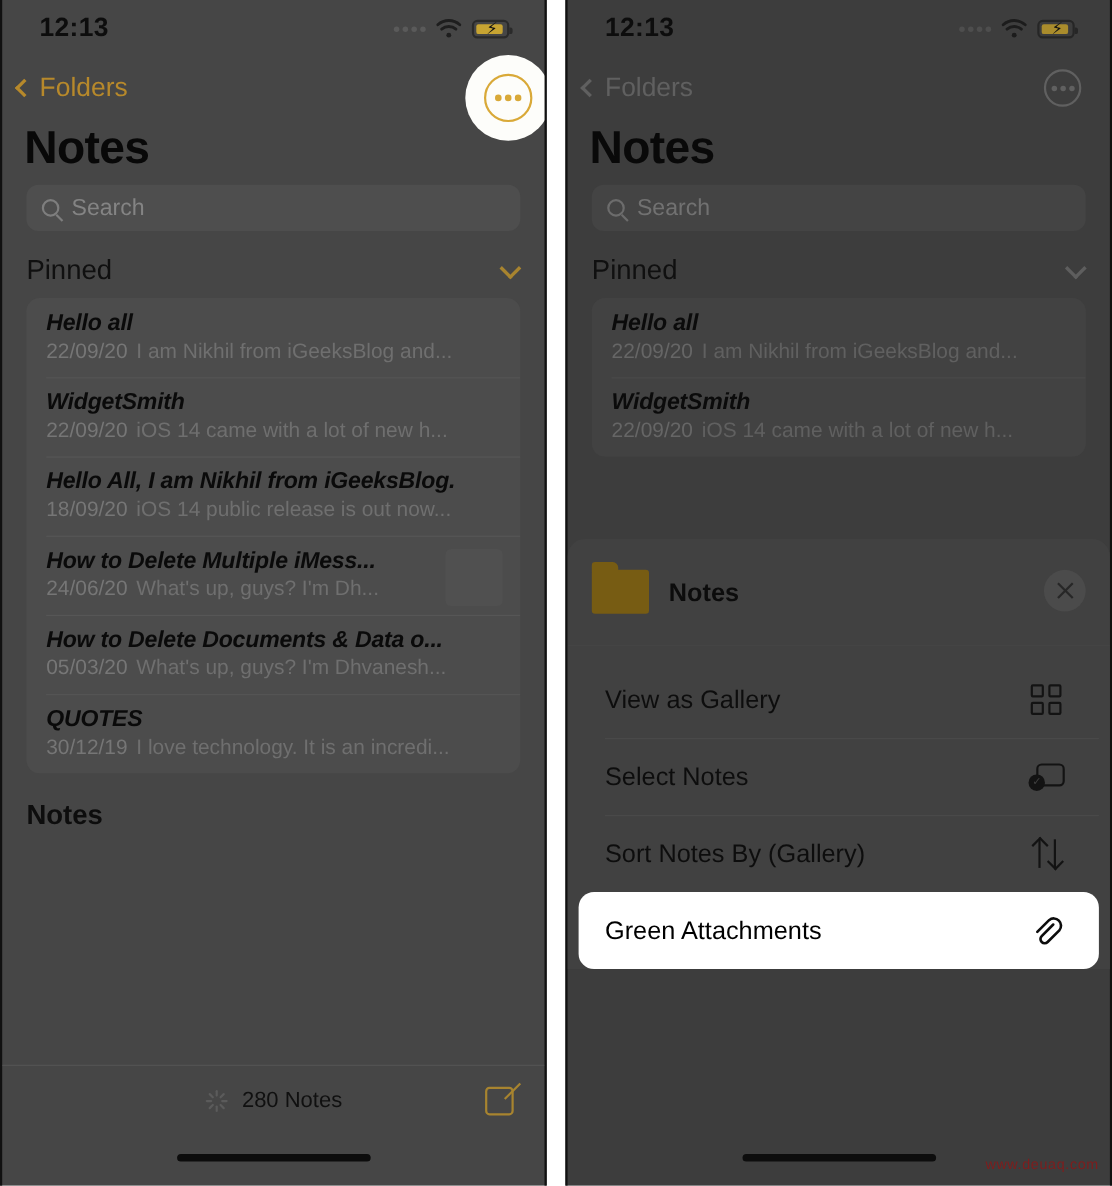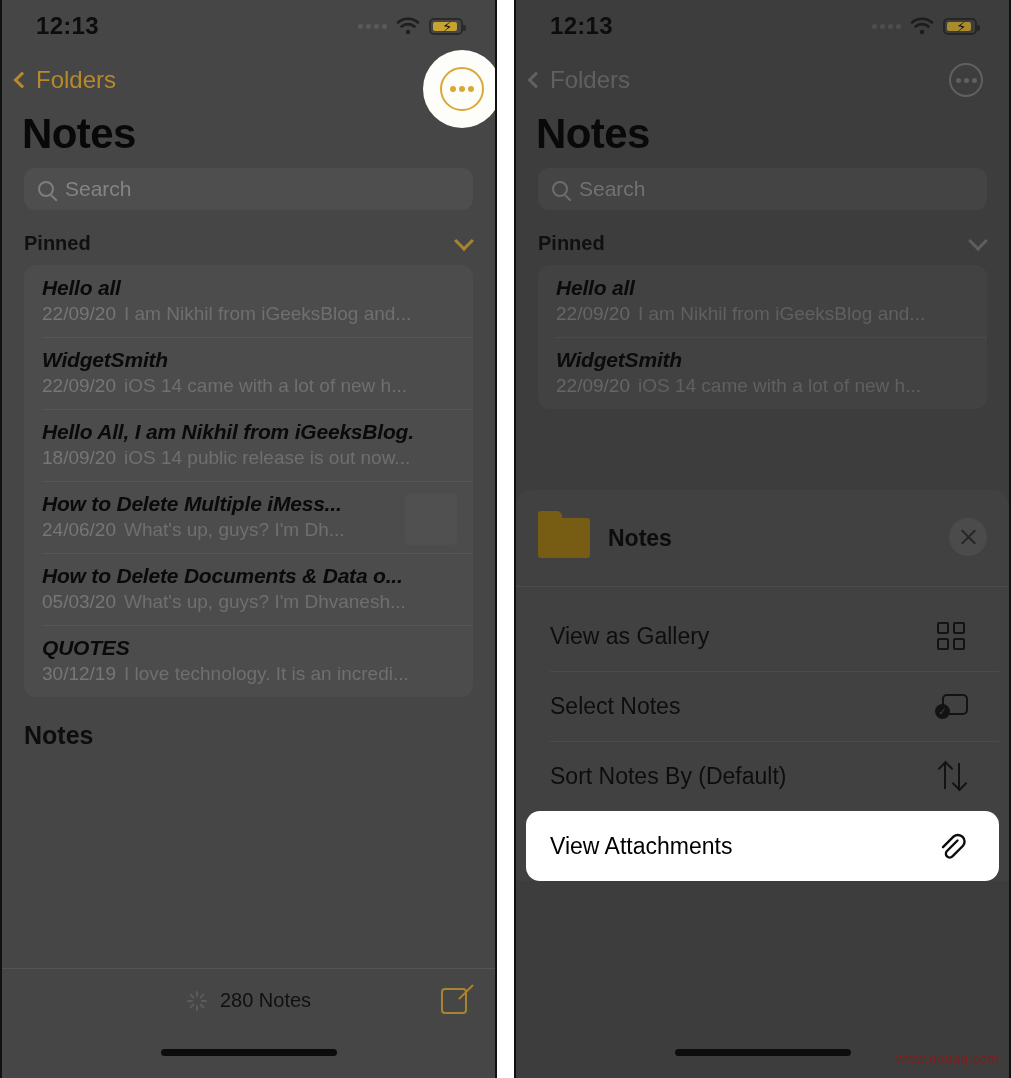--- a/index.html
+++ b/index.html
@@ -147,21 +147,21 @@
     width: 8px; height: 2px; background: #7e7e7e;
     transform: rotate(45deg);
   }
   .search-ph { color: #848484; font-size: 21px; }
 
   
   .section-head {
     display: flex; align-items: center; justify-content: space-between;
     padding: 22px 24px 10px 22px;
   }
-  .section-head .title { font-size: 20px; font-weight: bold; color: #101010; }
+  .section-head .title { font-size: 25px; font-weight: normal; color: #101010; }
   .chev-down {
     width: 14px; height: 14px;
     border-right: 3px solid #a8842f;
     border-bottom: 3px solid #a8842f;
     transform: rotate(45deg);
     margin-top: -6px;
   }
   .chev-down.muted { border-color: #6d6d6d; }
 
   
@@ -581,29 +581,29 @@
 
         <div class="sheet-item sep">
           <span class="label">Select Notes</span>
           <span class="ic ic-select">
             <span class="box"></span>
               <span class="chk">✓</span>
           </span>
         </div>
 
         <div class="sheet-item sep">
-          <span class="label">Sort Notes By (Default)</span>
+          <span class="label">Sort Notes By (Gallery)</span>
           <span class="ic ic-sort">
             <span class="arr up"></span>
               <span class="arr dn"></span>
           </span>
         </div>
 
         <div class="sheet-item highlight">
-          <span class="label">View Attachments</span>
+          <span class="label">Green Attachments</span>
           <span class="ic ic-clip">
             <svg width="32" height="32" viewBox="0 0 32 32">
               <path d="M22.5 9.5 L12 20 a3.8 3.8 0 0 0 5.4 5.4 L28 14.8 a6.6 6.6 0 0 0 -9.3 -9.3 L8 16.2" stroke="#0d0d0d" stroke-width="2.4" fill="none" stroke-linecap="round"></path>
             </svg>
           </span>
         </div>
 
       </div>
     </div>
 

